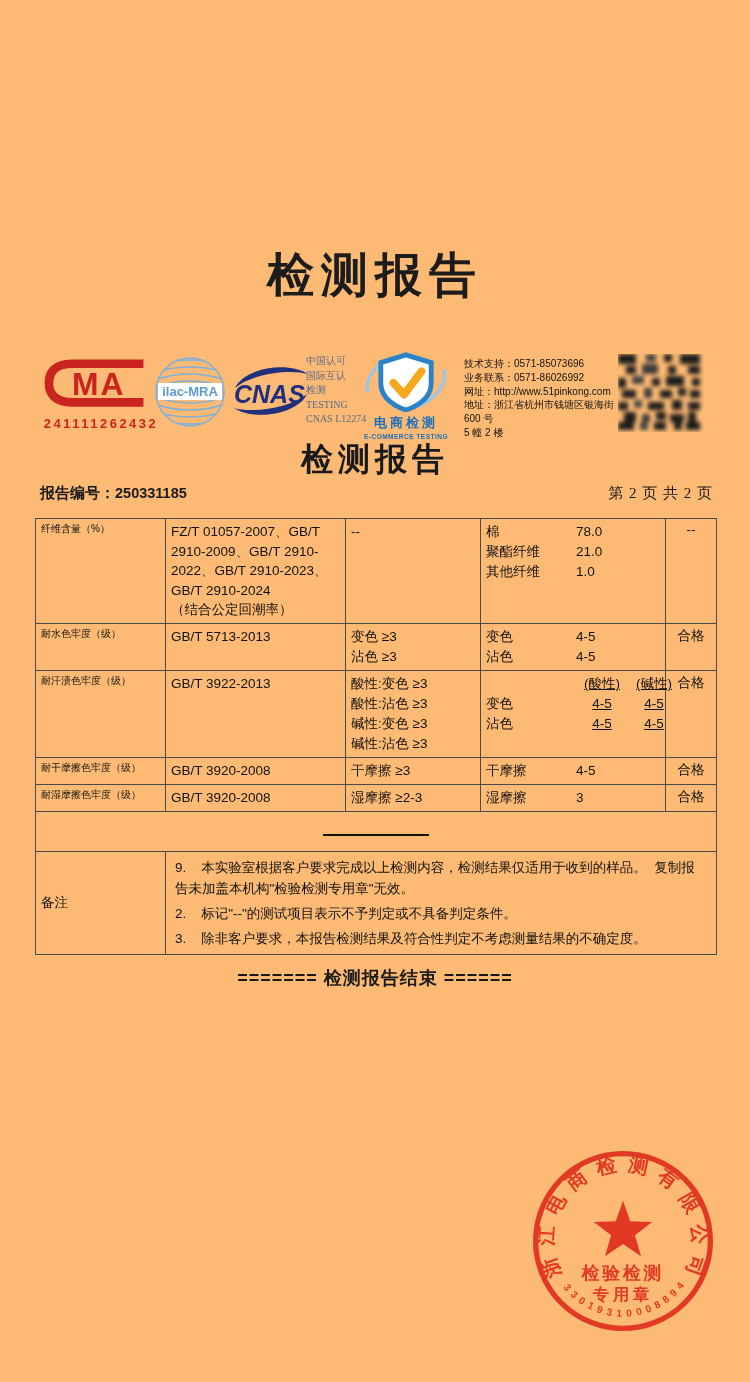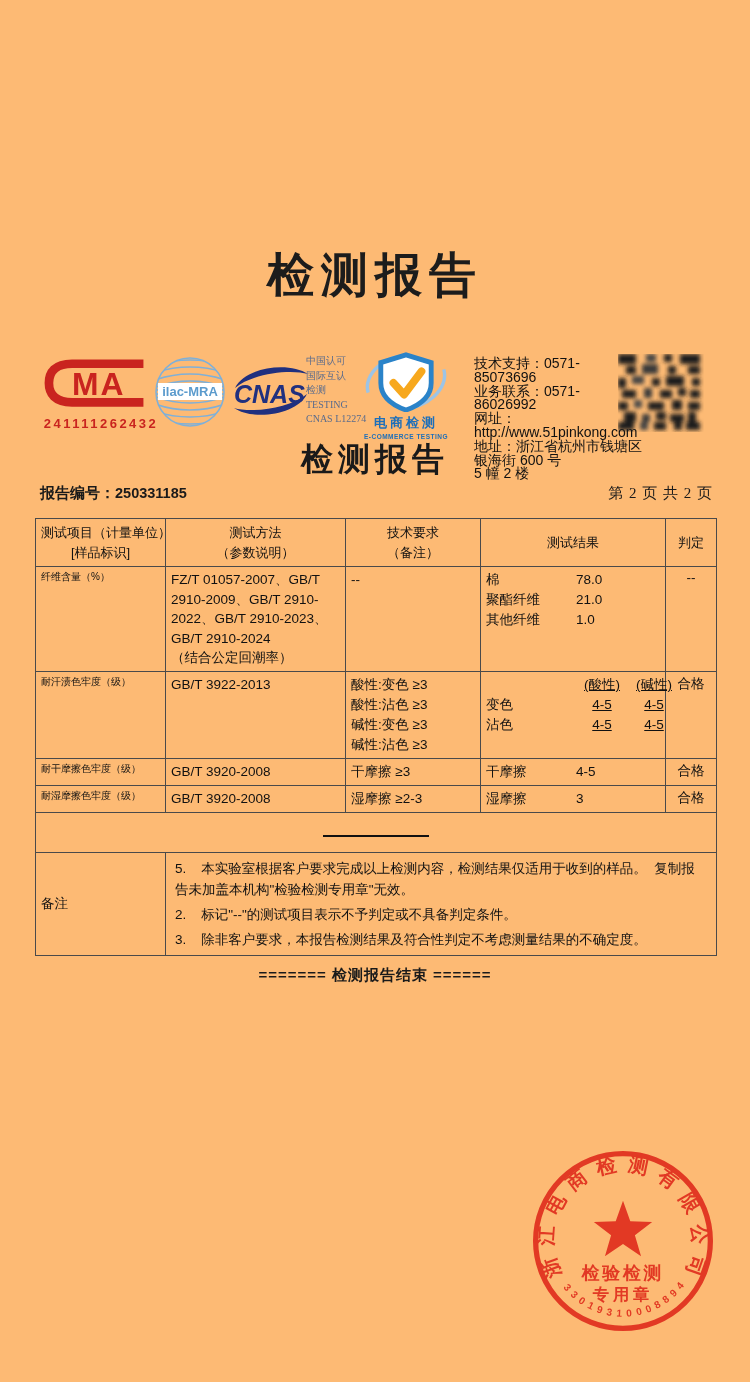--- a/index.html
+++ b/index.html
@@ -15,21 +15,21 @@
   .logo-band { position:absolute; top:348px; left:0; width:750px; height:92px; }
   .cma-wrap { position:absolute; left:40px; top:8px; width:122px; text-align:center; }
   .cma-number { margin-top:2px; color:#c9241f; font-size:13px; font-weight:700; letter-spacing:2.5px; }
   .ilac-wrap { position:absolute; left:152px; top:6px; }
   .cnas-wrap { position:absolute; left:231px; top:14px; }
   .accr-text { position:absolute; left:306px; top:6px; font-family:"Liberation Serif",serif;
     font-size:10px; line-height:14.5px; color:#5a6b8c; }
   .shield-wrap { position:absolute; left:360px; top:2px; width:92px; text-align:center; }
   .shield-cn { color:#1d6fba; font-weight:700; font-size:13px; letter-spacing:3px; margin-top:-2px; }
   .shield-en { color:#1d6fba; font-weight:700; font-size:6.5px; letter-spacing:0.5px; margin-top:1px; }
-  .contact { position:absolute; left:474px; top:9px; width:168px; font-size:14px; line-height:13.8px; color:#111; }
+  .contact { position:absolute; left:464px; top:9px; width:168px; font-size:10px; line-height:13.8px; color:#111; }
   .qr-wrap { position:absolute; left:618px; top:6px; width:86px; height:78px; }
 
   
   .second-title { position:absolute; top:438px; left:0; width:100%; text-align:center;
     font-family:"Liberation Serif",serif; font-size:32px; font-weight:700; letter-spacing:5px; }
   .report-line { position:absolute; top:484px; left:40px; right:37px; display:flex;
     justify-content:space-between; align-items:baseline; }
   .report-no-label { font-family:"Liberation Serif",serif; font-weight:700; font-size:15px; }
   .report-no { font-size:14.5px; font-weight:700; }
   .page-info { font-family:"Liberation Serif",serif; font-size:15px; letter-spacing:1px; }
@@ -53,21 +53,21 @@
   .row-sweat td { height:83px; }
   .row-dry td { height:25px; }
   .row-wet td { height:25px; }
   .sep-row td { height:40px; vertical-align:middle; text-align:center; }
   .sep-line { display:inline-block; width:106px; border-top:2.2px solid #111; margin-top:-8px; }
   .remarks-row td { height:85px; }
   .remarks-label { vertical-align:middle !important; padding-left:8px; }
   .notes { font-size:13.5px; line-height:21px; padding:2px 4px; white-space:pre-wrap; }
 
   .end-line { position:absolute; top:966px; left:0; width:100%; text-align:center;
-    font-size:15px; font-weight:700; letter-spacing:1px; }
+    font-size:18px; font-weight:700; letter-spacing:1px; }
 
   
   .stamp { position:absolute; left:527px; top:1145px; width:192px; height:192px; opacity:0.93; }
 </style>
 </head>
 <body>
 
 <div class="page">
 
   <h1 class="main-title">检测报告</h1>
@@ -200,40 +200,20 @@
   <table class="tbl">
     <colgroup>
         <col class="c1">
         <col class="c2">
         <col class="c3">
         <col class="c4">
         <col class="c5">
       </colgroup>
 
     <tbody>
-        <tr class="hrow">
-      <td>
-        <div>测试项目（计量单位）</div>
-        <div>[样品标识]</div>
-      </td>
-      <td>
-        <div>测试方法</div>
-        <div>（参数说明）</div>
-      </td>
-      <td>
-        <div>技术要求</div>
-        <div>（备注）</div>
-      </td>
-      <td>
-        <div>测试结果</div>
-      </td>
-      <td>
-        <div>判定</div>
-      </td>
-    </tr>
 
     <tr class="row-fiber">
       <td class="item-cell">纤维含量（%）</td>
       <td class="method-cell">
         <span>FZ/T 01057-2007、GB/T 2910-2009、GB/T 2910-2022、GB/T 2910-2023、GB/T 2910-2024</span>
         <div>（结合公定回潮率）</div>
       </td>
       <td class="req-cell">--</td>
       <td class="res-cell">
         <div class="rline">
@@ -245,20 +225,39 @@
               <span class="v">21.0</span>
             </div>
         <div class="rline">
               <span>其他纤维</span>
               <span class="v">1.0</span>
             </div>
       </td>
       <td class="verdict-cell">--</td>
     </tr>
 
+    <tr class="row-water">
+      <td class="item-cell">耐水色牢度（级）</td>
+      <td class="method-cell">GB/T 5713-2013</td>
+      <td class="req-cell">
+        <div>变色 ≥3</div>
+        <div>沾色 ≥3</div>
+      </td>
+      <td class="res-cell">
+        <div class="rline">
+              <span>变色</span>
+              <span class="v">4-5</span>
+            </div>
+        <div class="rline">
+              <span>沾色</span>
+              <span class="v">4-5</span>
+            </div>
+      </td>
+      <td class="verdict-cell">合格</td>
+    </tr>
 
     <tr class="row-sweat">
       <td class="item-cell">耐汗渍色牢度（级）</td>
       <td class="method-cell">GB/T 3922-2013</td>
       <td class="req-cell">
         <div>酸性:变色 ≥3</div>
         <div>酸性:沾色 ≥3</div>
         <div>碱性:变色 ≥3</div>
         <div>碱性:沾色 ≥3</div>
       </td>
@@ -308,21 +307,21 @@
       <td class="verdict-cell">合格</td>
     </tr>
 
     <tr class="sep-row">
       <td colspan="5"><span class="sep-line"></span></td>
     </tr>
 
     <tr class="remarks-row">
       <td class="remarks-label">备注</td>
       <td colspan="4">
-        <div class="notes">5.    本实验室根据客户要求完成以上检测内容，检测结果仅适用于收到的样品。  复制报告未加盖本机构"检验检测专用章"无效。</div>
+        <div class="notes">9.    本实验室根据客户要求完成以上检测内容，检测结果仅适用于收到的样品。  复制报告未加盖本机构"检验检测专用章"无效。</div>
         <div class="notes">2.    标记"--"的测试项目表示不予判定或不具备判定条件。</div>
         <div class="notes">3.    除非客户要求，本报告检测结果及符合性判定不考虑测量结果的不确定度。</div>
       </td>
     </tr>
   </tbody>
     </table>
 
   <div class="end-line">======= 检测报告结束 ======</div>
 
   <div class="stamp">

